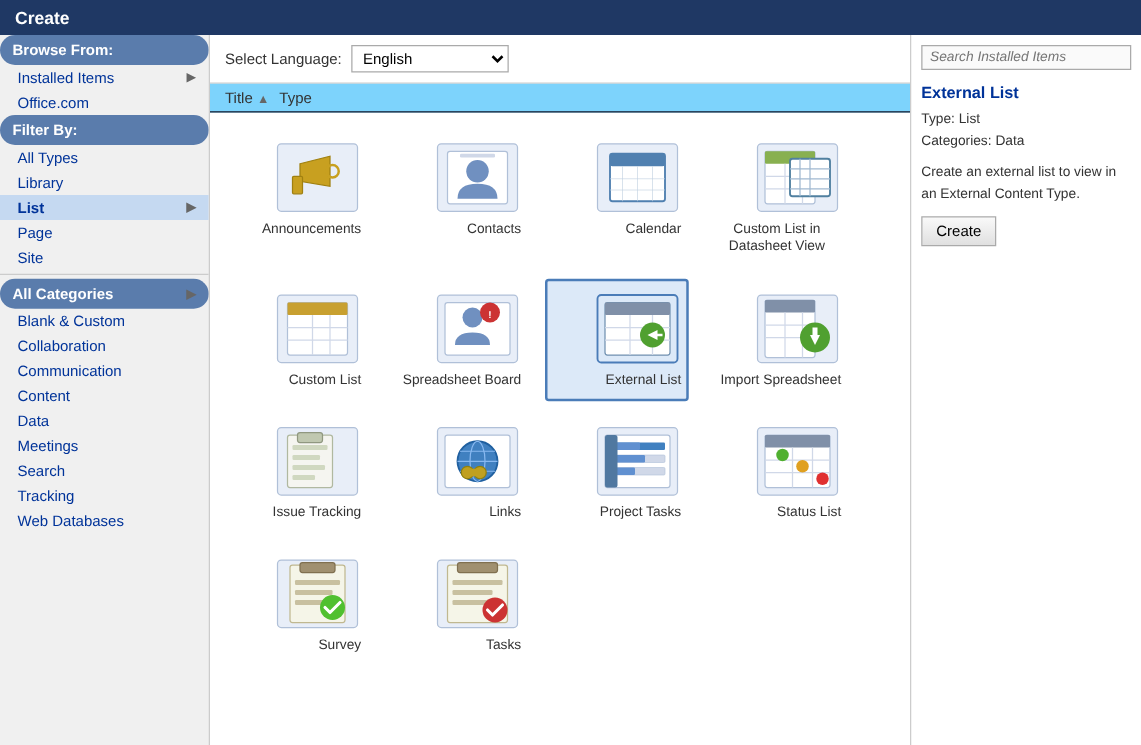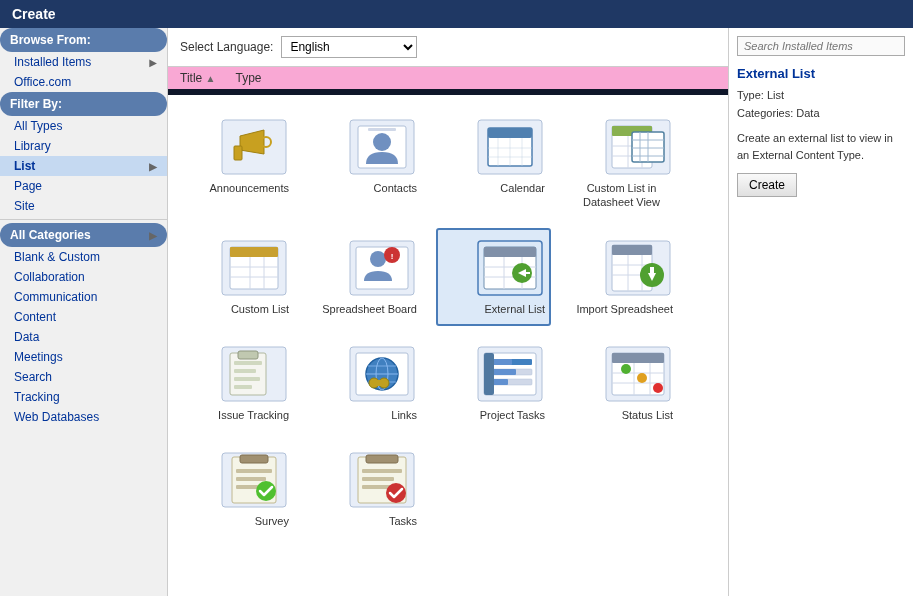--- a/index.html
+++ b/index.html
@@ -70,30 +70,30 @@
       border-bottom: 1px solid #ccc;
     }
 
     #language-bar label { font-size: 12px; color: #333; }
 
     #language-select {
       font-size: 12px;
       padding: 2px 4px;
       border: 1px solid #aaa;
       background: #fff;
-      width: 136px;
+      width: 126px;
     }
 
     
     #col-headers {
       display: flex;
       padding: 4px 12px;
-      border-bottom: 6px solid #0f172a;
-      background: #f9a8d4;
-      gap: 20px;
+      border-bottom: 1px solid #0f172a;
+      background: #7dd3fc;
+      gap: 8px;
     }
     #col-headers span { font-size: 12px; color: #333; }
     #col-headers .sort-arrow { color: #666; font-size: 10px; }
 
     
     #grid-area {
       flex: 1;
       overflow-y: auto;
       padding: 12px;
     }

